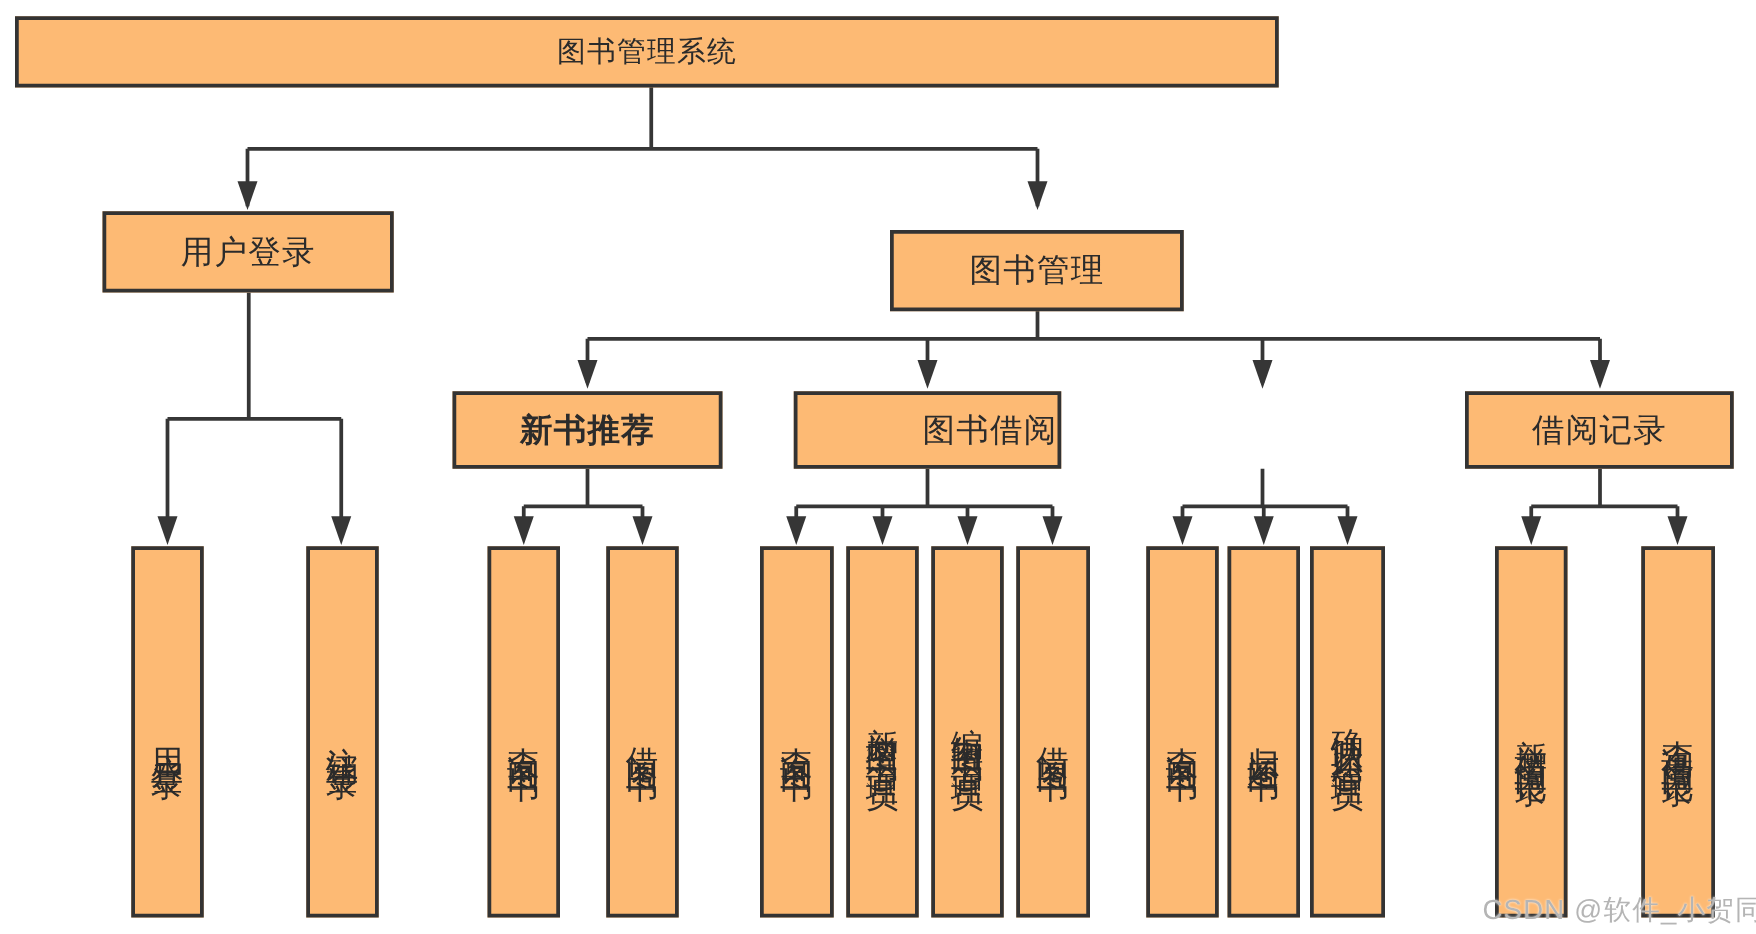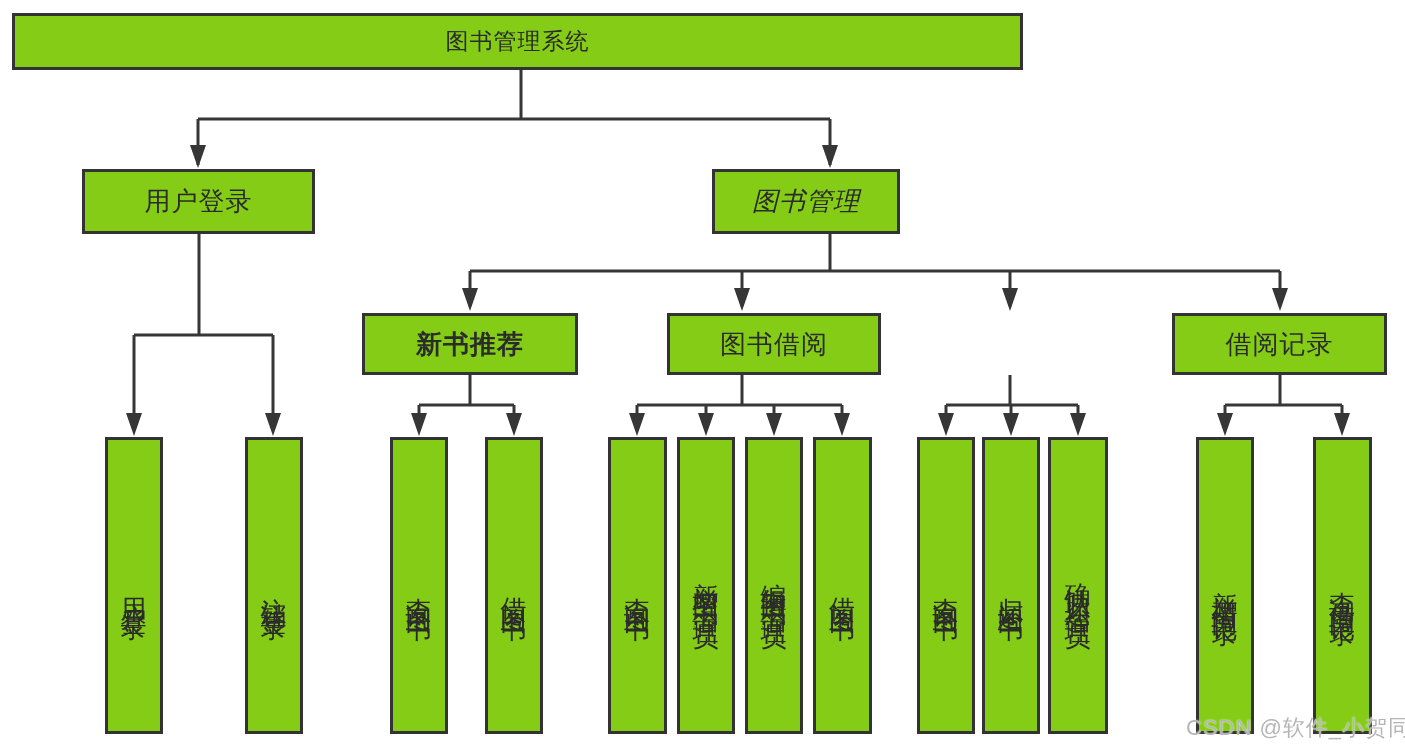--- a/index.html
+++ b/index.html
@@ -10,32 +10,32 @@
     position: relative; overflow: hidden;
   }
   .canvas {
     position: absolute; left: 0; top: 0;
     width: 1405px; height: 747px; background: #ffffff;
   }
   .connectors { position: absolute; left: 0; top: 0; width: 1405px; height: 747px; }
   .box {
     position: absolute;
     border: 3px solid #333333;
-    background: #84cc16;
+    background: #fdba74;
     display: flex; align-items: center; justify-content: center;
     color: #2b2b2b;
   }
   .root-box  { left: 12px;  top: 13px;  width: 1011px; height: 57px; }
   .root-box .hlabel { font-size: 23px; letter-spacing: 1px; }
   .hlabel { font-size: 26px; letter-spacing: 1px; white-space: nowrap; }
   .l2a { left: 82px;  top: 169px; width: 233px; height: 65px; }
-  .l2b { left: 712px; top: 169px; width: 188px; height: 65px; font-style: italic; }
+  .l2b { left: 712px; top: 184px; width: 235px; height: 65px; }
   .l3  { top: 313px; height: 62px; }
   .g0  { left: 362px;  width: 216px; font-weight: bold; }
-  .g1  { left: 667px;  width: 214px; }
+  .g1  { left: 635px;  width: 214px; justify-content: flex-end; }
   .g2  { left: 903px;  width: 215px; }
   .g3  { left: 1172px; width: 215px; }
   .leaf { top: 437px; height: 297px; }
   .vtext {
     writing-mode: vertical-rl;
     text-orientation: mixed;
     font-size: 26px;
     line-height: 1;
     letter-spacing: 6px;
     white-space: nowrap;

